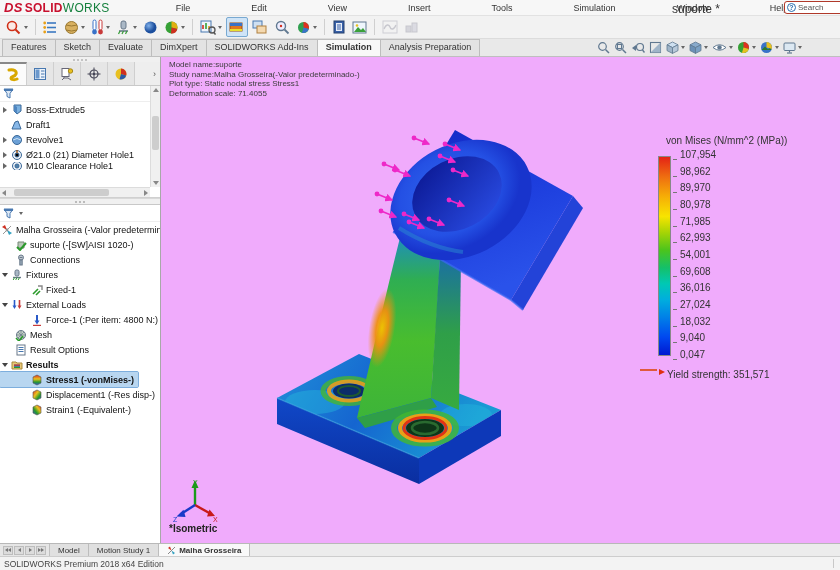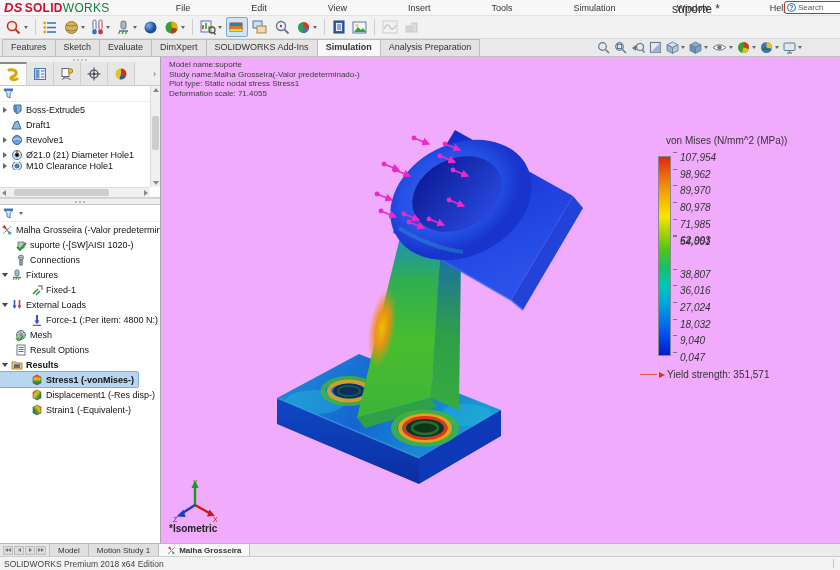--- a/index.html
+++ b/index.html
@@ -88,23 +88,23 @@
   .view-label { position:absolute; left:8px; top:466px; font-size:10px; font-weight:bold; color:#222; }
 
   
   .legend { position:absolute; left:497px; top:78px; width:150px; font-size:10px; color:#333; }
   .legend-title { margin-bottom:10px; margin-left:8px; }
   .legend-body { display:flex; }
   .legend-bar { width:13px; height:200px; border:1px solid #888;
     background:linear-gradient(to bottom,#e42315 0%,#ef6e10 10%,#f6ae06 20%,#f8e400 30%,#a8d405 38%,
       #4cc41c 47%,#14c06a 56%,#00c8b4 64%,#00aede 72%,#0080e8 81%,#0048f0 91%,#0018d0 100%); }
   .legend-ticks { position:relative; width:60px; height:200px; margin-left:2px; }
-  .tick { position:absolute; left:0; display:flex; align-items:flex-start; gap:3px; height:8px;font-style:italic; }
+  .tick { position:absolute; left:0; display:flex; align-items:flex-end; gap:3px; height:8px; }
   .tick::before { content:""; width:4px; height:1px; background:#777; }
-  .yield { display:flex; align-items:center; margin-top:13px; margin-left:-18px; gap:2px; }
+  .yield { display:flex; margin-top:13px; margin-left:-18px; gap:2px; }
   .yield-line { width:17px; height:1.5px; background:#e05a3c; }
   .yield-head { width:0; height:0; border-top:3.5px solid transparent; border-bottom:3.5px solid transparent;
     border-left:6px solid #e03010; }
 
   
   .doctabs { height:13px; background:#dadada; border-top:1px solid #b8b8b8; display:flex; align-items:stretch; font-size:8px; }
   .navbtns { display:flex; align-items:center; gap:1px; padding:0 3px; background:#e6e6e6; border-right:1px solid #c0c0c0;}
   .navbtn { width:10px; height:9px; background:#dcdcdc; border:1px solid #bdbdbd; display:flex; align-items:center; justify-content:center; }
   .tri-l { width:0;height:0;border-top:2.5px solid transparent;border-bottom:2.5px solid transparent;border-right:3px solid #777;}
   .tri-r { width:0;height:0;border-top:2.5px solid transparent;border-bottom:2.5px solid transparent;border-left:3px solid #777;}
@@ -900,25 +900,25 @@
               </div>
             <div class="tick" style="top:46px">
                 <span>80,978</span>
               </div>
             <div class="tick" style="top:63px">
                 <span>71,985</span>
               </div>
             <div class="tick" style="top:79px">
                 <span>62,993</span>
               </div>
-            <div class="tick" style="top:80px">
+            <div class="tick" style="top:96px">
                 <span>54,001</span>
               </div>
             <div class="tick" style="top:113px">
-                <span>38,807</span>
+                <span>69,608</span>
               </div>
             <div class="tick" style="top:129px">
                 <span>36,016</span>
               </div>
             <div class="tick" style="top:146px">
                 <span>27,024</span>
               </div>
             <div class="tick" style="top:163px">
                 <span>18,032</span>
               </div>

